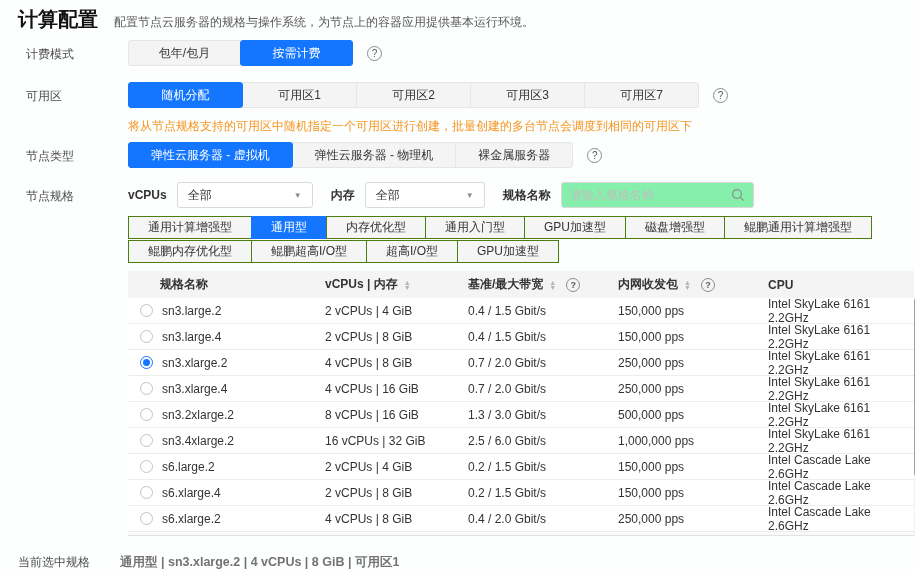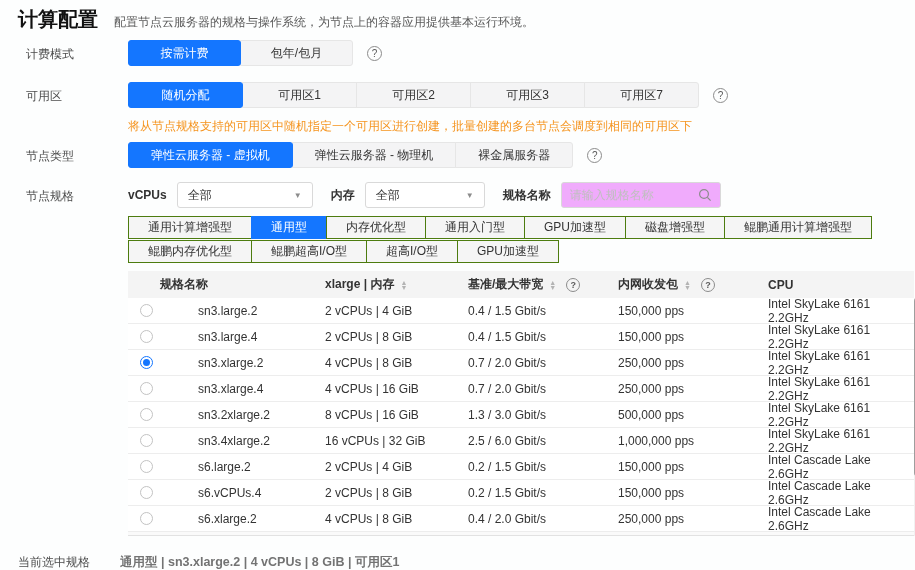--- a/index.html
+++ b/index.html
@@ -40,42 +40,42 @@
 
   
   .filter-bar { display:flex; align-items:center; }
   .filter-label { font-size:12px; color:#333; font-weight:bold; }
   .select-box { display:flex; align-items:center; justify-content:space-between;
                 width:136px; height:26px; border:1px solid #d9d9d9; border-radius:3px;
                 background:#fff; padding:0 10px; margin-left:10px; font-size:12px; color:#333; cursor:pointer; }
   .select-box.narrow { width:120px; }
   .caret { font-size:8px; color:#8c8c8c; }
   .search-box { display:flex; align-items:center; justify-content:space-between;
-                width:160px; height:26px; border:1px solid #d9d9d9; border-radius:3px;
-                background:#f0abfc; padding:11px 8px; margin-left:10px; }
+                width:193px; height:26px; border:1px solid #d9d9d9; border-radius:3px;
+                background:#86efac; padding:11px 8px; margin-left:10px; }
   .search-box input { border:none; outline:none; width:118px; font-size:12px; color:#333;
                       font-family:"Liberation Sans","DejaVu Sans",sans-serif; background:transparent; }
   .search-box input::placeholder { color:#bfbfbf; }
   .gap18 { width:18px; }
 
   
   .cat-rows { margin-top:8px; }
   .cat-row { display:flex; }
   .cat-row + .cat-row { margin-top:1px; }
   .tab { display:inline-flex; align-items:center; justify-content:center;
          height:23px; padding:0 19px; font-size:12px; color:#333;
          background:#f5f5f5; border:1px solid #4d7c0f; margin-left:-1px; cursor:pointer; white-space:nowrap; }
   .tab:first-child { margin-left:0; }
   .tab.sel { background:var(--accent); border-color:var(--accent); color:#fff; }
 
   
   .spec-table { position:relative; width:786px; margin-top:8px; font-size:12px; }
   .thead { display:flex; align-items:center; height:27px; background:#f4f4f4; color:#333; }
   .th { display:flex; align-items:center; font-weight:bold; font-size:12px; }
-  .td { display:flex; align-items:center;gap:36px; }
+  .td { display:flex; align-items:center; }
   .c-name { width:197px; padding-left:12px; }
   .th.c-name { padding-left:32px; }
   .c-vm { width:143px; } .c-bw { width:150px; } .c-pps { width:150px; } .c-cpu { width:139px; }
   .sort-icon { display:inline-flex; flex-direction:column; margin-left:6px; cursor:pointer; }
   .sort-icon span { font-size:7px; line-height:5px; color:#b3b3b3; }
   .th .help-icon { margin-left:10px; width:14px; height:14px; font-size:9px; }
   .tbody { position:relative; }
   .trow { display:flex; align-items:center; height:26px; border-bottom:1px solid #ededed; background:#fff; cursor:pointer; }
   .trow .radio { margin-right:9px; }
   .radio { width:13px; height:13px; border-radius:50%; border:1px solid #c3c3c3; background:#fff;
@@ -100,22 +100,22 @@
 
   <div class="header-row">
     <span class="page-title">计算配置</span>
     <span class="page-subtitle">配置节点云服务器的规格与操作系统，为节点上的容器应用提供基本运行环境。</span>
   </div>
 
   <div class="form-row mt12">
     <div class="row-label">计费模式</div>
     <div class="row-content inline-middle">
       <div class="segmented seg-billing">
+          <span class="seg">包年/包月</span>
           <span class="seg sel">按需计费</span>
-          <span class="seg">包年/包月</span>
         </div>
       <span class="help-icon">?</span>
     </div>
   </div>
 
   <div class="form-row mt16">
     <div class="row-label">可用区</div>
     <div class="row-content">
       <div class="inline-middle">
         <div class="segmented seg-az">
@@ -187,21 +187,21 @@
             <span class="tab">鲲鹏超高I/O型</span>
             <span class="tab">超高I/O型</span>
             <span class="tab">GPU加速型</span>
           </div>
       </div>
 
       <div class="spec-table">
         <div class="thead">
           <div class="th c-name">规格名称</div>
           <div class="th c-vm">
-            <span>xlarge | 内存</span>
+            <span>vCPUs | 内存</span>
             <span class="sort-icon">
                 <span>▲</span>
                 <span>▼</span>
               </span>
           </div>
           <div class="th c-bw">
             <span>基准/最大带宽</span>
             <span class="sort-icon">
                 <span>▲</span>
                 <span>▼</span>
@@ -285,21 +285,21 @@
                 <span>s6.large.2</span>
               </div>
               <div class="td c-vm">2 vCPUs | 4 GiB</div>
               <div class="td c-bw">0.2 / 1.5 Gbit/s</div>
               <div class="td c-pps">150,000 pps</div>
               <div class="td c-cpu">Intel Cascade Lake 2.6GHz</div>
             </div>
             <div class="trow">
               <div class="td c-name">
                 <span class="radio"></span>
-                <span>s6.vCPUs.4</span>
+                <span>s6.xlarge.4</span>
               </div>
               <div class="td c-vm">2 vCPUs | 8 GiB</div>
               <div class="td c-bw">0.2 / 1.5 Gbit/s</div>
               <div class="td c-pps">150,000 pps</div>
               <div class="td c-cpu">Intel Cascade Lake 2.6GHz</div>
             </div>
             <div class="trow">
               <div class="td c-name">
                 <span class="radio"></span>
                 <span>s6.xlarge.2</span>

